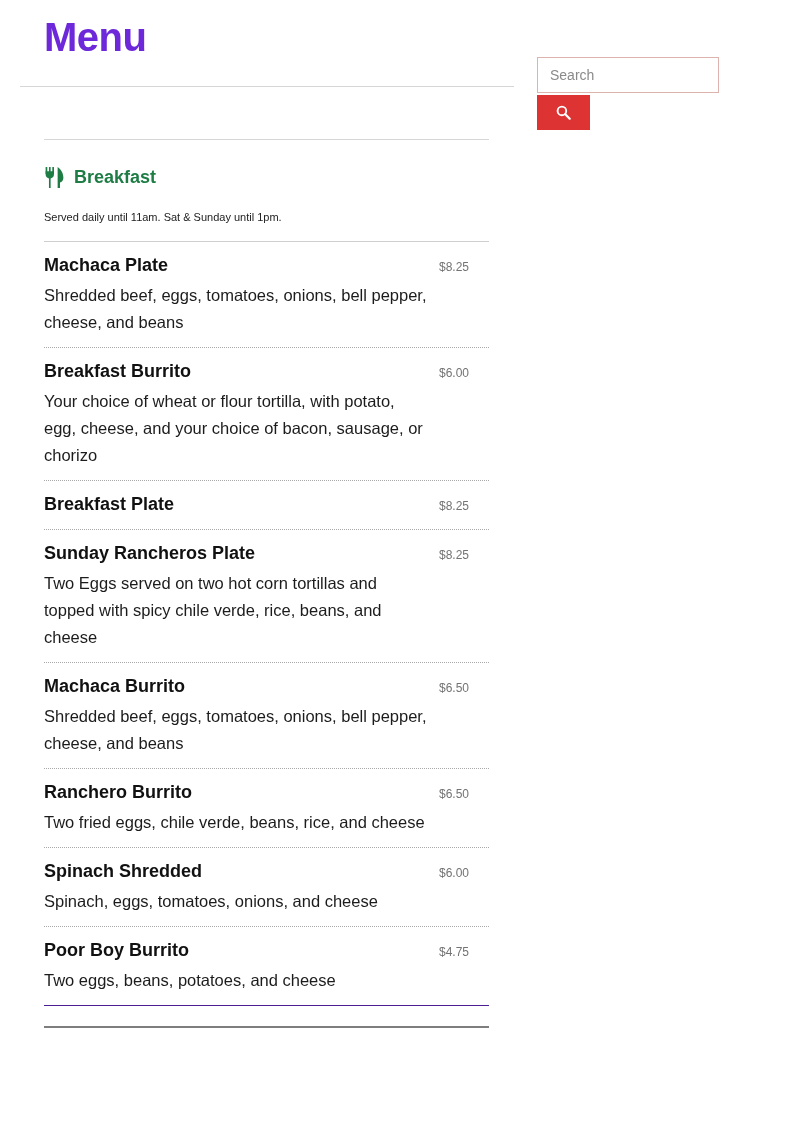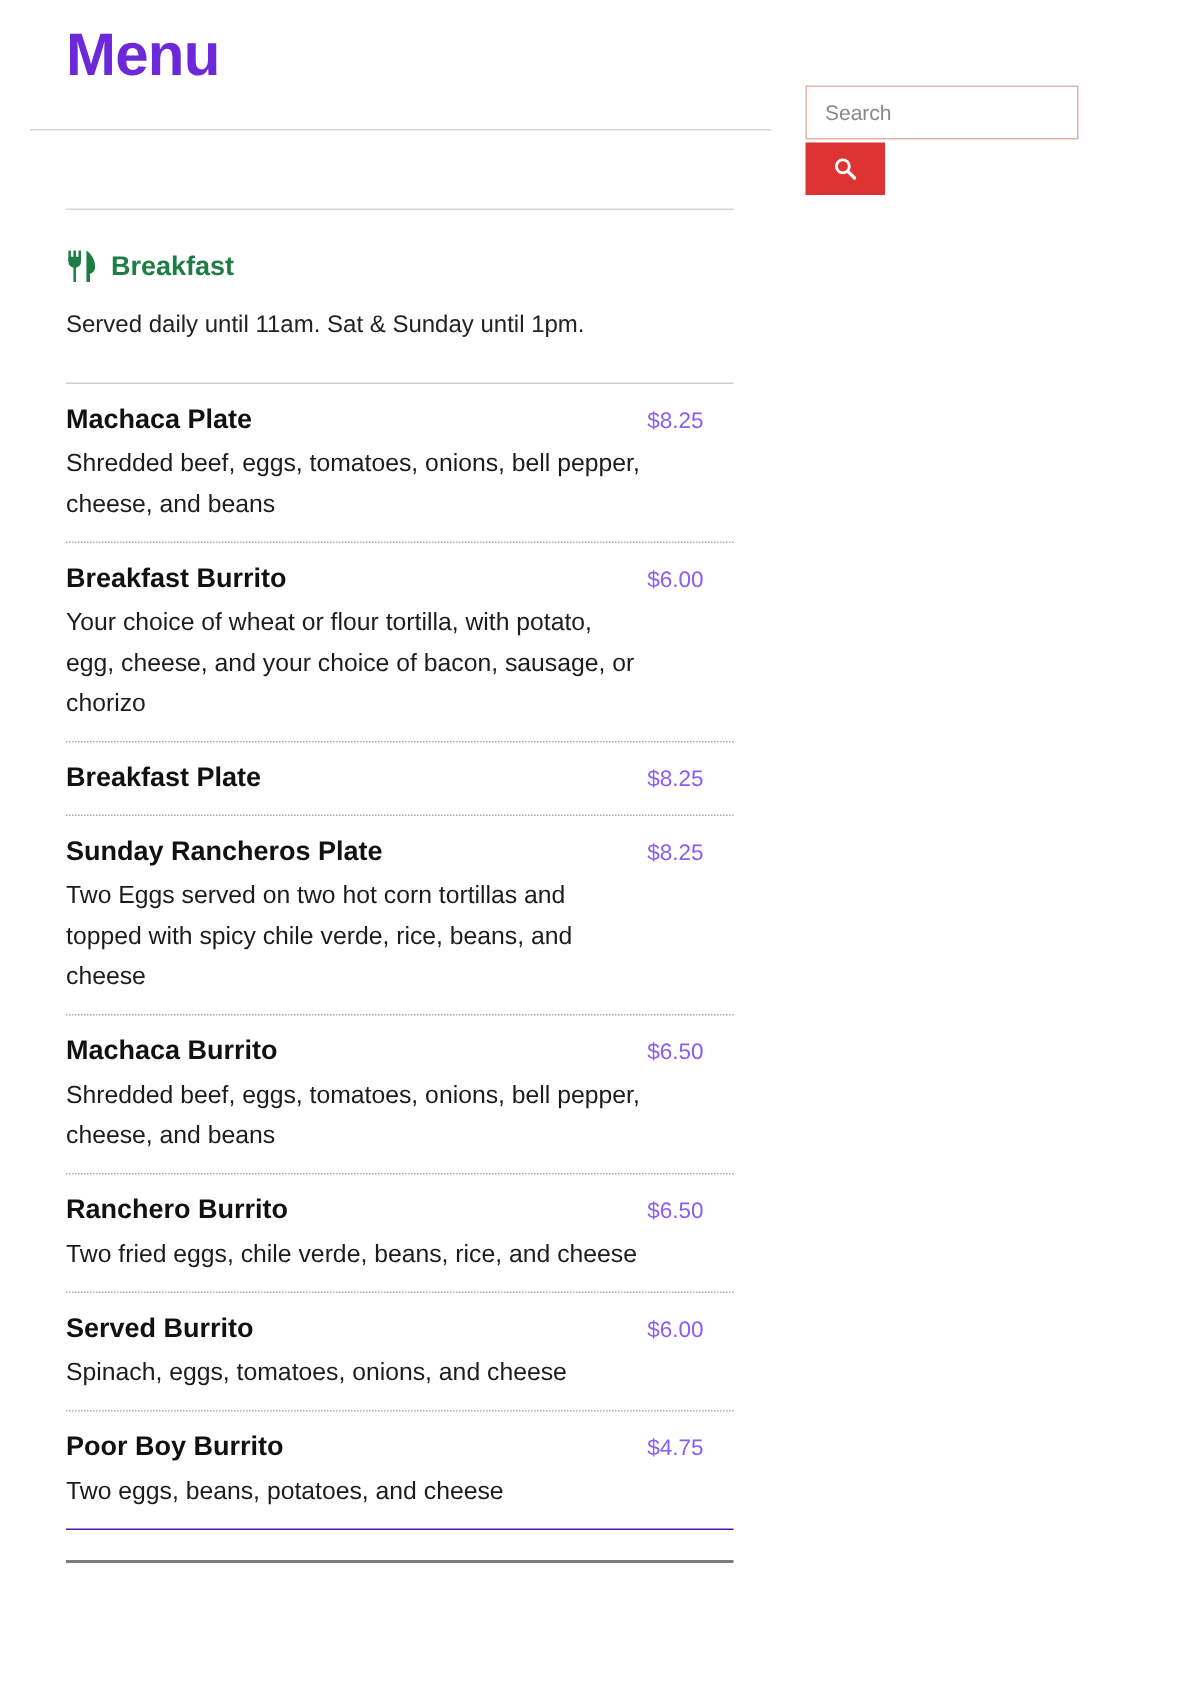--- a/index.html
+++ b/index.html
@@ -63,48 +63,48 @@
     align-items: center;
   }
   .section-icon { display: inline-flex; margin-right: 9px; }
   .section-title {
     font-size: 18px;
     font-weight: bold;
     color: #1e7c45;
   }
   .section-subtitle {
     margin-top: 17px;
-    font-size: 16px;
+    font-size: 11px;
     line-height: 22px;
     color: #222;
   }
   .menu-list {
-    margin-top: 27px;
+    margin-top: 13px;
     border-top: 1px solid #cfcfcf;
   }
   .menu-item {
     padding: 11px 0 11px 0;
     border-bottom: 1px dotted #a9a9a9;
   }
   .menu-item:last-child { border-bottom: 1px solid #4c1d95; }
   .item-row {
     display: flex;
     justify-content: space-between;
     align-items: baseline;
     padding-right: 20px;
   }
   .item-name {
     font-size: 18px;
     font-weight: bold;
     color: #111;
     line-height: 24px;
   }
   .item-price {
-    font-size: 15px;
-    color: #8b5cf6;
+    font-size: 12px;
+    color: #737373;
     line-height: 24px;
   }
   .item-desc {
     margin-top: 3px;
     max-width: 385px;
     font-size: 16.5px;
     line-height: 27px;
     color: #1c1c1c;
   }
   .bottom-rule {
@@ -195,21 +195,21 @@
       <div class="menu-item">
         <div class="item-row">
           <span class="item-name">Ranchero Burrito</span>
           <span class="item-price">$6.50</span>
         </div>
         <p class="item-desc">Two fried eggs, chile verde, beans, rice, and cheese</p>
       </div>
 
       <div class="menu-item">
         <div class="item-row">
-          <span class="item-name">Served Burrito</span>
+          <span class="item-name">Spinach Shredded</span>
           <span class="item-price">$6.00</span>
         </div>
         <p class="item-desc">Spinach, eggs, tomatoes, onions, and cheese</p>
       </div>
 
       <div class="menu-item">
         <div class="item-row">
           <span class="item-name">Poor Boy Burrito</span>
           <span class="item-price">$4.75</span>
         </div>

